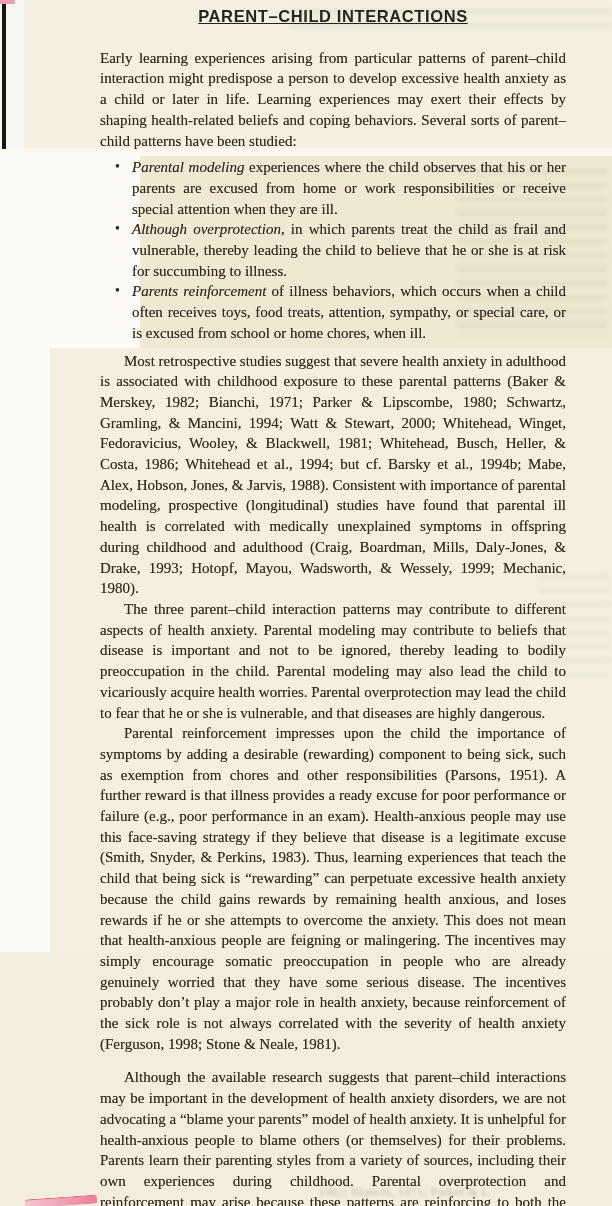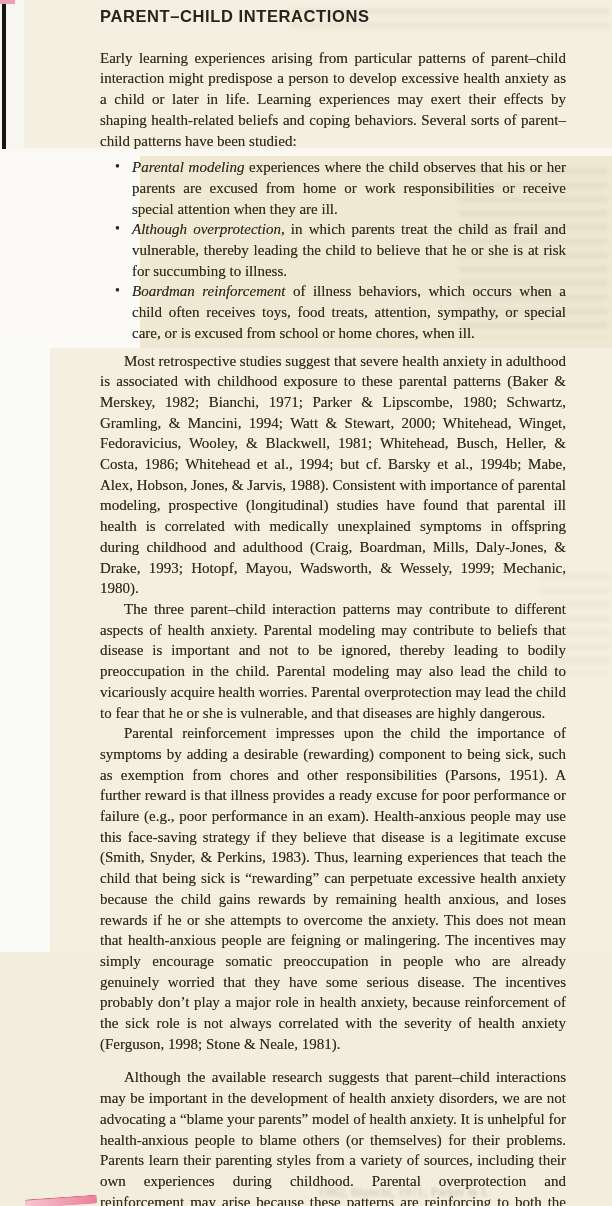--- a/index.html
+++ b/index.html
@@ -49,22 +49,23 @@
   
   .content {
     position: absolute; left: 100px; top: 6px; width: 466px;
     font-size: 15px; line-height: 20.7px;
     text-align: justify;
     text-shadow: 0 0 0.4px rgba(51,41,29,0.55);
   }
   h1.title {
     font-family: "Liberation Sans", "DejaVu Sans", sans-serif;
     font-size: 16.5px; font-weight: 700; letter-spacing: 0.6px;
-    color: #27241e; margin: 0 0 21px 0; text-align: left;
+    color: #27241e; margin: 0 0 21px 0; text-align: center;
     text-shadow: none;
+    text-decoration: underline;
   }
   p { margin: 0; font-family: Liberation Serif, serif; }
   p.indent { text-indent: 24px; }
   ul.bullets { list-style: none; margin: 6px 0 7px 0; padding: 0; }
   ul.bullets li { position: relative; padding-left: 32px; }
   ul.bullets .dot {
     position: absolute; left: 15px; top: 0;
     font-size: 14px;
   }
   ul.bullets .lead { font-style: italic; margin-top: 33px; }
@@ -94,21 +95,21 @@
     <p>Early learning experiences arising from particular patterns of parent–child interaction might predispose a person to develop excessive health anxiety as a child or later in life. Learning experiences may exert their effects by shaping health-related beliefs and coping behaviors. Several sorts of parent–child patterns have been studied:</p>
 
     <ul class="bullets">
       <li>
         <span class="dot">•</span><span class="lead">Parental modeling</span><span> experiences where the child observes that his or her parents are excused from home or work responsibilities or receive special attention when they are ill.</span>
       </li>
       <li>
         <span class="dot">•</span><span class="lead">Although overprotection</span><span>, in which parents treat the child as frail and vulnerable, thereby leading the child to believe that he or she is at risk for succumbing to illness.</span>
       </li>
       <li>
-        <span class="dot">•</span><span class="lead">Boardman reinforcement</span><span> of illness behaviors, which occurs when a child often receives toys, food treats, attention, sympathy, or special care, or is excused from school or home chores, when ill.</span>
+        <span class="dot">•</span><span class="lead">Parents reinforcement</span><span> of illness behaviors, which occurs when a child often receives toys, food treats, attention, sympathy, or special care, or is excused from school or home chores, when ill.</span>
       </li>
     </ul>
 
     <p class="indent">Most retrospective studies suggest that severe health anxiety in adulthood is associated with childhood exposure to these parental patterns (Baker &amp; Merskey, 1982; Bianchi, 1971; Parker &amp; Lipscombe, 1980; Schwartz, Gramling, &amp; Mancini, 1994; Watt &amp; Stewart, 2000; Whitehead, Winget, Fedoravicius, Wooley, &amp; Blackwell, 1981; Whitehead, Busch, Heller, &amp; Costa, 1986; Whitehead et al., 1994; but cf. Barsky et al., 1994b; Mabe, Alex, Hobson, Jones, &amp; Jarvis, 1988). Consistent with importance of parental modeling, prospective (longitudinal) studies have found that parental ill health is correlated with medically unexplained symptoms in offspring during childhood and adulthood (Craig, Boardman, Mills, Daly-Jones, &amp; Drake, 1993; Hotopf, Mayou, Wadsworth, &amp; Wessely, 1999; Mechanic, 1980).</p>
     <p class="indent">The three parent–child interaction patterns may contribute to different aspects of health anxiety. Parental modeling may contribute to beliefs that disease is important and not to be ignored, thereby leading to bodily preoccupation in the child. Parental modeling may also lead the child to vicariously acquire health worries. Parental overprotection may lead the child to fear that he or she is vulnerable, and that diseases are highly dangerous.</p>
     <p class="indent">Parental reinforcement impresses upon the child the importance of symptoms by adding a desirable (rewarding) component to being sick, such as exemption from chores and other responsibilities (Parsons, 1951). A further reward is that illness provides a ready excuse for poor performance or failure (e.g., poor performance in an exam). Health-anxious people may use this face-saving strategy if they believe that disease is a legitimate excuse (Smith, Snyder, &amp; Perkins, 1983). Thus, learning experiences that teach the child that being sick is “rewarding” can perpetuate excessive health anxiety because the child gains rewards by remaining health anxious, and loses rewards if he or she attempts to overcome the anxiety. This does not mean that health-anxious people are feigning or malingering. The incentives may simply encourage somatic preoccupation in people who are already genuinely worried that they have some serious disease. The incentives probably don’t play a major role in health anxiety, because reinforcement of the sick role is not always correlated with the severity of health anxiety (Ferguson, 1998; Stone &amp; Neale, 1981).</p>
     <div class="pre-closing-gap"></div>
     <p class="indent">Although the available research suggests that parent–child interactions may be important in the development of health anxiety disorders, we are not advocating a “blame your parents” model of health anxiety. It is unhelpful for health-anxious people to blame others (or themselves) for their problems. Parents learn their parenting styles from a variety of sources, including their own experiences during childhood. Parental overprotection and reinforcement may arise because these patterns are reinforcing to both the parent and the child: parents feel they are providing good care, and children feel cared for. It can be difficult for parents to foresee the long-term consequences of well-intentioned actions. Moreover, not all children become health-anxious as a result of parental overprotection, reinforcement, or modeling. Parent–child patterns are but one element in the matrix of factors involved in the etiology of health anxiety disorders.</p>
   </div>
 

